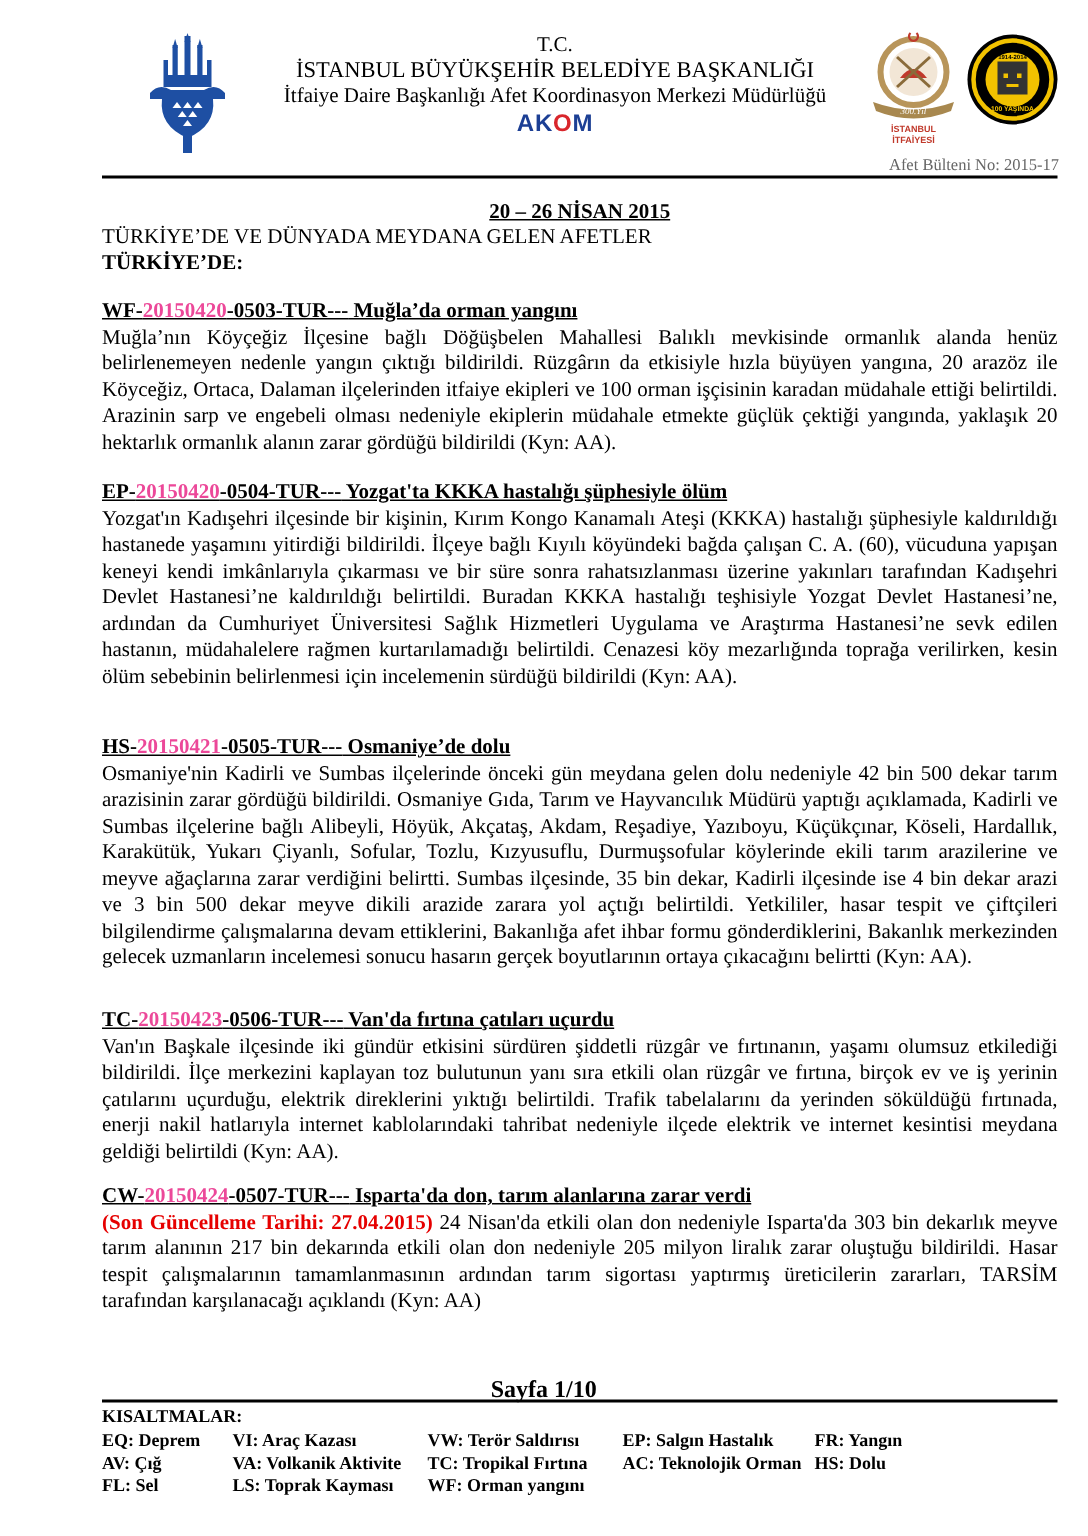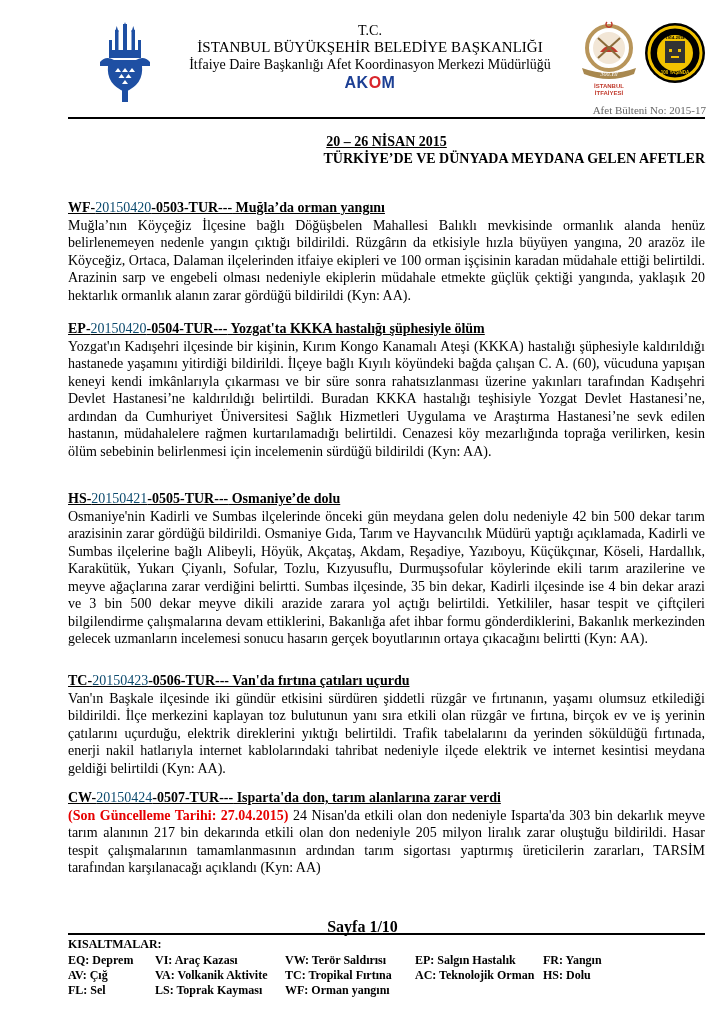--- a/index.html
+++ b/index.html
@@ -16,27 +16,27 @@
   .header-text .akom { font-family:"Liberation Sans", sans-serif; font-weight:bold; font-size:16px; color:#1c3f94; letter-spacing:0.5px; margin-top:1px; }
   .header-text .akom .o { color:#d9262c; }
   .logo-itfaiye { position:absolute; left:578px; top:18px; width:62px; height:80px; }
   .logo-100 { position:absolute; left:644px; top:22px; width:62px; height:62px; }
   .bulletin-no { position:absolute; right:19px; top:104px; font-size:11px; font-weight:normal; color:#666; }
   .rule-top { position:absolute; left:68px; right:20px; top:117px; height:0; border-top:2px solid #000; }
 
   
   .title-block { position:absolute; left:68px; width:637px; top:133px; }
   .date-title { text-align:center; font-weight:bold; font-size:14px; text-decoration:underline; line-height:17px; }
-  .main-title { text-align:right; font-weight:bold; font-size:14px; line-height:17px; }
+  .main-title { text-align:left; font-weight:normal; font-size:14px; line-height:17px; }
   .section-title { font-weight:bold; font-size:14px; line-height:17px; }
 
   
   .entry { position:absolute; left:68px; width:637px; font-size:14px; line-height:17.5px; }
   .entry-head { font-weight:bold; text-decoration:underline; }
-  .entry-head .code-date { color:#0c4a6e; font-weight:normal; }
+  .entry-head .code-date { color:#ec4899; font-weight:bold; }
   .entry-body { text-align:justify; }
   .updated { color:#e60000; font-weight:bold; }
 
   
   .page-num { position:absolute; left:0; width:725px; top:918px; text-align:center; font-size:16px; font-weight:bold; }
   .rule-bottom { position:absolute; left:68px; right:20px; top:933px; border-top:2px solid #000; }
   .abbr-title { position:absolute; left:68px; top:937px; font-size:12px; font-weight:bold; }
   .abbr-grid { position:absolute; left:68px; top:953px; font-size:12px; font-weight:bold; line-height:15px; }
   .abbr-row { display:flex; }
   .abbr-cell { white-space:nowrap; }
@@ -102,20 +102,21 @@
     <text x="31" y="17" font-size="4" text-anchor="middle" fill="#000" font-family="Liberation Sans, sans-serif" font-weight="bold">1914-2014</text>
     <text x="31" y="52" font-size="4.5" text-anchor="middle" fill="#f2c200" font-family="Liberation Sans, sans-serif" font-weight="bold">100 YAŞINDA</text>
   </svg>
 
   <div class="bulletin-no">Afet Bülteni No: 2015-17</div>
   <div class="rule-top"></div>
 
   <div class="title-block">
     <div class="date-title">20 – 26 NİSAN 2015</div>
     <div class="main-title">TÜRKİYE’DE VE DÜNYADA MEYDANA GELEN AFETLER</div>
+    <div class="section-title">TÜRKİYE’DE:</div>
   </div>
 
   <div class="entry" style="top:199px;">
     <div class="entry-head"><span>WF-</span><span class="code-date">20150420</span><span>-0503-TUR---</span><span> Muğla’da orman yangını</span></div>
     <div class="entry-body">Muğla’nın Köyçeğiz İlçesine bağlı Döğüşbelen Mahallesi Balıklı mevkisinde ormanlık alanda henüz belirlenemeyen nedenle yangın çıktığı bildirildi. Rüzgârın da etkisiyle hızla büyüyen yangına, 20 arazöz ile Köyceğiz, Ortaca, Dalaman ilçelerinden itfaiye ekipleri ve 100 orman işçisinin karadan müdahale ettiği belirtildi. Arazinin sarp ve engebeli olması nedeniyle ekiplerin müdahale etmekte güçlük çektiği yangında, yaklaşık 20 hektarlık ormanlık alanın zarar gördüğü bildirildi (Kyn: AA).</div>
   </div>
 
   <div class="entry" style="top:320px;">
     <div class="entry-head"><span>EP-</span><span class="code-date">20150420</span><span>-0504-TUR---</span><span> Yozgat'ta KKKA hastalığı şüphesiyle ölüm</span></div>
     <div class="entry-body">Yozgat'ın Kadışehri ilçesinde bir kişinin, Kırım Kongo Kanamalı Ateşi (KKKA) hastalığı şüphesiyle kaldırıldığı hastanede yaşamını yitirdiği bildirildi. İlçeye bağlı Kıyılı köyündeki bağda çalışan C. A. (60), vücuduna yapışan keneyi kendi imkânlarıyla çıkarması ve bir süre sonra rahatsızlanması üzerine yakınları tarafından Kadışehri Devlet Hastanesi’ne kaldırıldığı belirtildi. Buradan KKKA hastalığı teşhisiyle Yozgat Devlet Hastanesi’ne, ardından da Cumhuriyet Üniversitesi Sağlık Hizmetleri Uygulama ve Araştırma Hastanesi’ne sevk edilen hastanın, müdahalelere rağmen kurtarılamadığı belirtildi. Cenazesi köy mezarlığında toprağa verilirken, kesin ölüm sebebinin belirlenmesi için incelemenin sürdüğü bildirildi (Kyn: AA).</div>

